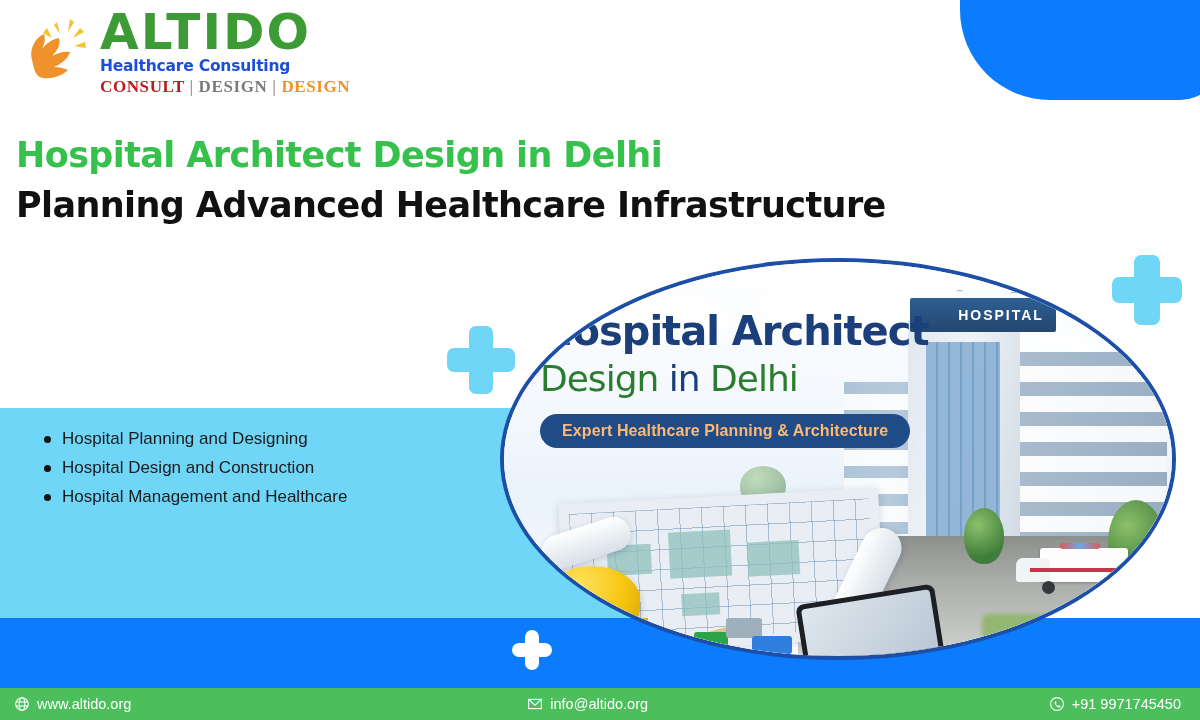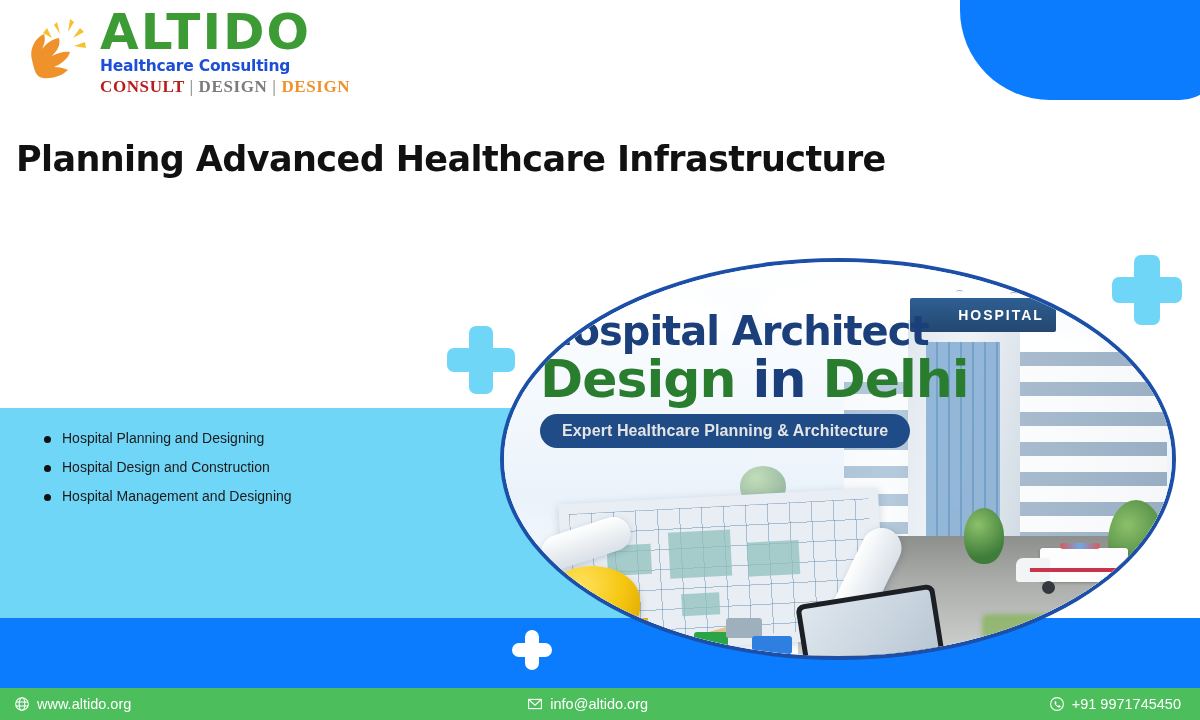--- a/index.html
+++ b/index.html
@@ -130,21 +130,21 @@
     position: absolute;
     left: 32px;
     top: 424px;
     margin: 0;
     padding-left: 30px;
     list-style: none;
     width: 460px;
   }
   .bullets li {
     position: relative;
-    font-size: 14px;
+    font-size: 17px;
     color: #1b1b1b;
     line-height: 29px;
     white-space: nowrap;
   }
   .bullets li::before {
     content: "";
     position: absolute;
     left: -18px;
     top: 12px;
     width: 7px;
@@ -469,35 +469,35 @@
     font-family: "DejaVu Sans", sans-serif;
     font-size: 40px;
     font-weight: bold;
     color: #1b3f7a;
     line-height: 46px;
     letter-spacing: -1px;
     white-space: nowrap;
   }
   .hero-l2 {
     font-family: "DejaVu Sans", sans-serif;
-    font-size: 52px;
-    font-weight: bold;
+    font-size: 36px;
+    font-weight: normal;
     line-height: 50px;
     letter-spacing: -1px;
     white-space: nowrap;
   }
   .hero-green { color: #2a7d2e; }
   .hero-navy  { color: #1b3f7a; }
   .hero-pill {
     display: inline-block;
     margin-top: 10px;
     padding: 8px 22px;
     background: #1f4b86;
     border-radius: 20px;
-    color: #e5e5e5;
+    color: #fdba74;
     font-size: 16px;
     font-weight: bold;
     letter-spacing: 0.1px;
     white-space: nowrap;
     font-family: "Liberation Sans", sans-serif;
   }
   .bird {
     position: absolute;
     width: 7px;
     height: 3px;
@@ -563,27 +563,28 @@
         <span class="cdb-consult">CONSULT</span>
         <span class="cdb-sep">|</span>
         <span class="cdb-design">DESIGN</span>
         <span class="cdb-sep">|</span>
         <span class="cdb-build">DESIGN</span>
       </div>
     </div>
   </div>
 
   <div class="headline">
+    <div class="headline-green">Hospital Architect Design in Delhi</div>
     <div class="headline-black">Planning Advanced Healthcare Infrastructure</div>
   </div>
 
   <ul class="bullets">
     <li>Hospital Planning and Designing</li>
     <li>Hospital Design and Construction</li>
-    <li>Hospital Management and Designing</li>
+    <li>Hospital Management and Healthcare</li>
   </ul>
 
   <div class="plus plus-left">
       <i class="h"></i>
       <i class="v"></i>
     </div>
   <div class="plus plus-right">
       <i class="h"></i>
       <i class="v"></i>
     </div>

